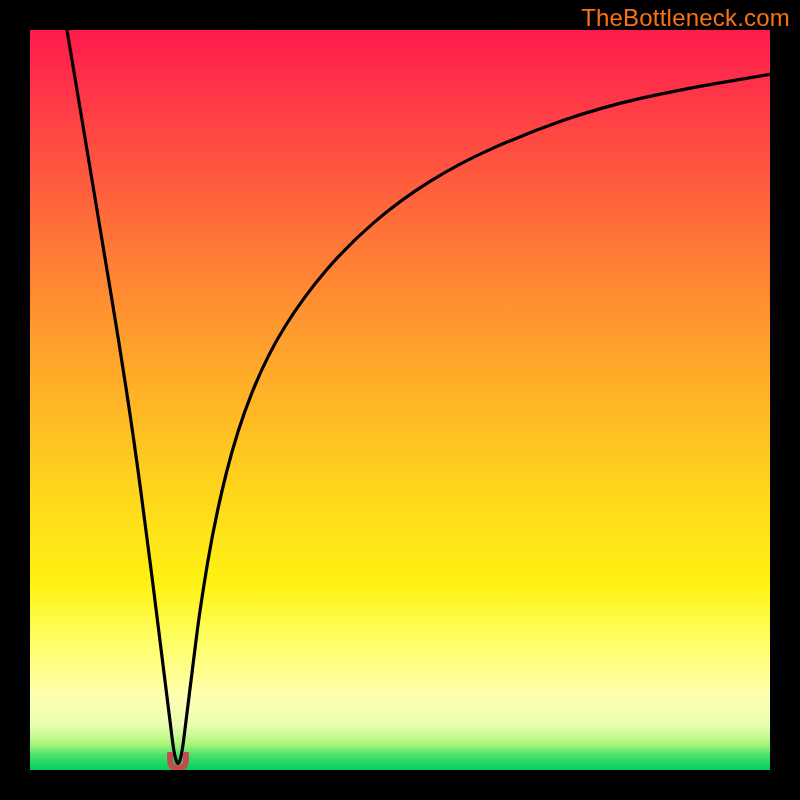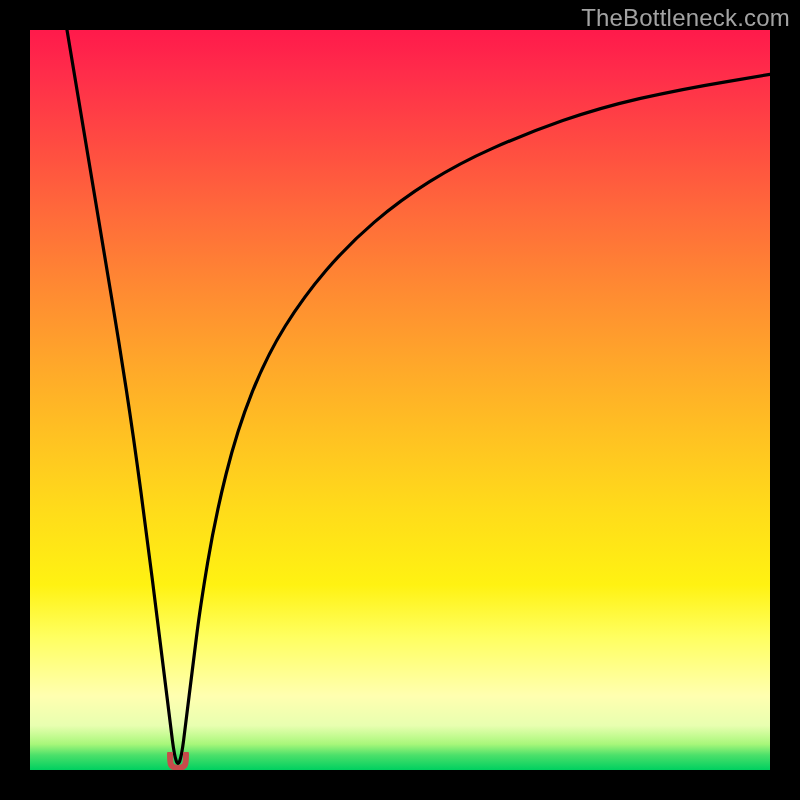--- a/index.html
+++ b/index.html
@@ -49,21 +49,21 @@
     position: absolute;
     left: 0;
     top: 0;
     width: 740px;
     height: 740px;
   }
   .watermark {
     position: absolute;
     top: 4px;
     right: 10px;
-    color: #a3a3a3;
+    color: #f97316;
     font-size: 24px;
     font-weight: 400;
     letter-spacing: 0.2px;
     user-select: none;
   }
   .marker {
     position: absolute;
     width: 22px;
     height: 18px;
     pointer-events: none;

